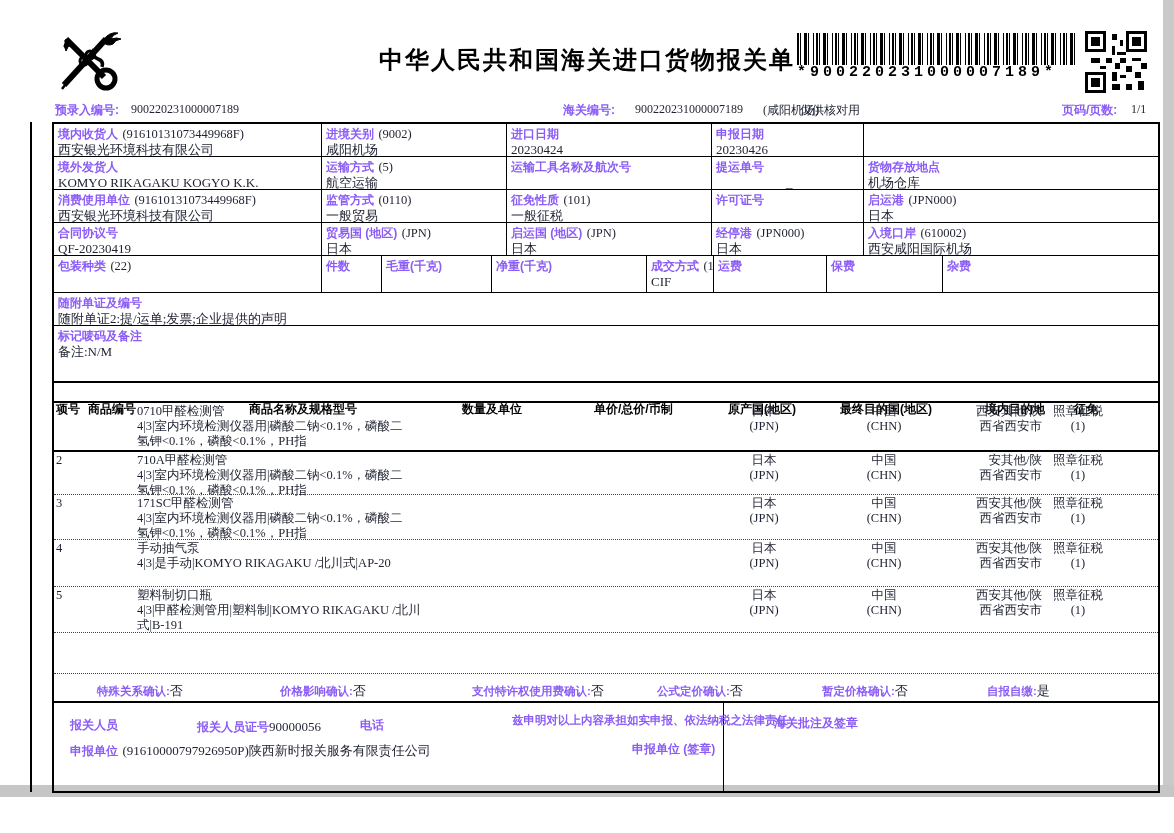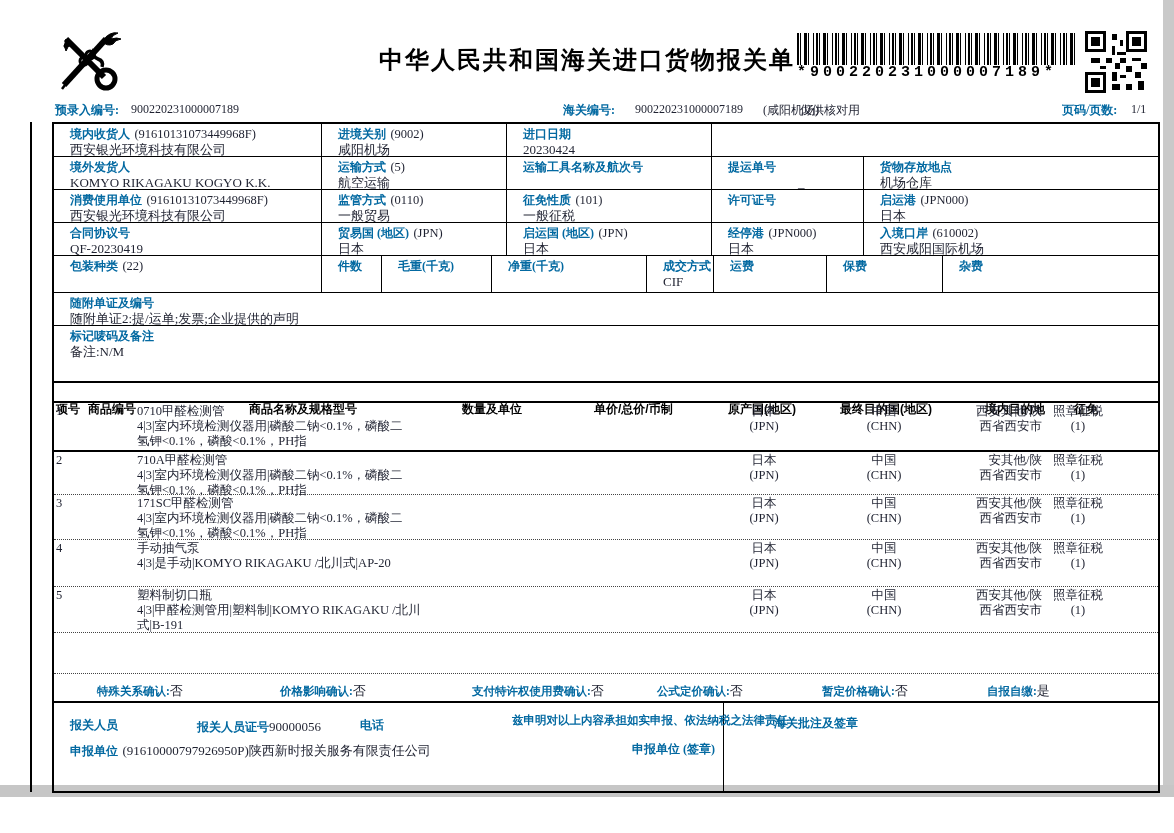--- a/index.html
+++ b/index.html
@@ -2,37 +2,37 @@
 <html><head>
 <meta charset="utf-8">
 <style>
   html,body{margin:0;padding:0;background:#ffffff;}
   .page{position:relative;width:1174px;height:797px;background:#ffffff;overflow:hidden;
         font-family:"Liberation Sans",sans-serif;color:#000;}
   .edge-right{position:absolute;top:0;right:0;width:11px;height:833px;background:#c9c9c9;}
   .edge-bottom{position:absolute;left:0;bottom:0;width:1174px;height:12px;background:#c6c6c6;}
   .scan-line{position:absolute;left:30px;top:122px;width:2px;height:670px;background:#000;}
   .scan-mark{position:absolute;left:27px;top:806px;width:16px;height:5px;background:#1a1a1a;transform:rotate(32deg);}
-  .lbl{font-family:Liberation Serif, serif;font-weight:700;font-size:12px;color:#0369a1;}
+  .lbl{font-family:Liberation Sans, sans-serif;font-weight:700;font-size:12px;color:#8b5cf6;}
   .val{font-family:"Liberation Serif",serif;font-size:13px;color:#1e2130;}
   .code{font-family:"Liberation Serif",serif;font-size:12.5px;color:#1e2130;}
   .logo{position:absolute;left:54px;top:27px;width:68px;height:68px;}
   .title{position:absolute;left:0;right:0;top:44px;text-align:center;font-size:24px;
          font-weight:700;letter-spacing:2px;}
   .barcode{position:absolute;left:797px;top:33px;width:278px;height:32px;
     background:repeating-linear-gradient(90deg,#000 0 2px,#fff 2px 3px,#000 3px 4px,#fff 4px 7px,
     #000 7px 10px,#fff 10px 11px,#000 11px 12px,#fff 12px 16px,#000 16px 17px,#fff 17px 19px);}
   .barcode-text{position:absolute;left:797px;top:64px;width:278px;
     font-family:"Liberation Mono",monospace;font-size:15px;letter-spacing:4px;font-weight:700;}
   .qr{position:absolute;left:1085px;top:30px;width:62px;height:64px;}
   .meta{position:absolute;top:101px;font-size:12px;}
   .table{position:absolute;left:52px;top:122px;width:1108px;height:671px;
          border:2px solid #000;box-sizing:border-box;}
   .frow{display:flex;border-bottom:1.5px solid #000;box-sizing:border-box;}
-  .cell{border-right:1.5px solid #000;box-sizing:border-box;padding:1px 16px;overflow:hidden;}
+  .cell{border-right:1.5px solid #000;box-sizing:border-box;padding:1px 4px;overflow:hidden;}
   .cell.last{border-right:none;}
   .h33{height:33px;}.h37{height:37px;}
   .lblline{line-height:15px;white-space:nowrap;}
   .valline{line-height:15px;white-space:nowrap;}
   .ghead{position:relative;height:20px;border-bottom:2px solid #000;box-sizing:border-box;}
   .gh{position:absolute;top:2px;font-weight:700;font-size:12px;white-space:nowrap;margin-top:16px;}
   .item{position:relative;box-sizing:border-box;}
   .item .ival{font-family:"Liberation Serif",serif;font-size:12.5px;color:#1e2130;line-height:15px;}
   .ino{position:absolute;left:2px;top:1px;}
   .ibody{position:absolute;left:83px;top:1px;white-space:nowrap;}
@@ -129,20 +129,24 @@
         <div class="valline val">西安银光环境科技有限公司</div>
       </div>
       <div class="cell" style="width:185px">
         <div class="lblline"><span class="lbl">进境关别</span> <span class="code">(9002)</span></div>
         <div class="valline val">咸阳机场</div>
       </div>
       <div class="cell" style="width:205px">
         <div class="lblline"><span class="lbl">进口日期</span></div>
         <div class="valline val">20230424</div>
       </div>
+      <div class="cell" style="width:152px">
+        <div class="lblline"><span class="lbl">申报日期</span></div>
+        <div class="valline val">20230426</div>
+      </div>
     </div>
 
     <div class="frow h33">
       <div class="cell" style="width:268px">
         <div class="lblline"><span class="lbl">境外发货人</span></div>
         <div class="valline val">KOMYO RIKAGAKU KOGYO K.K.</div>
       </div>
       <div class="cell" style="width:185px">
         <div class="lblline"><span class="lbl">运输方式</span> <span class="code">(5)</span></div>
         <div class="valline val">航空运输</div>

